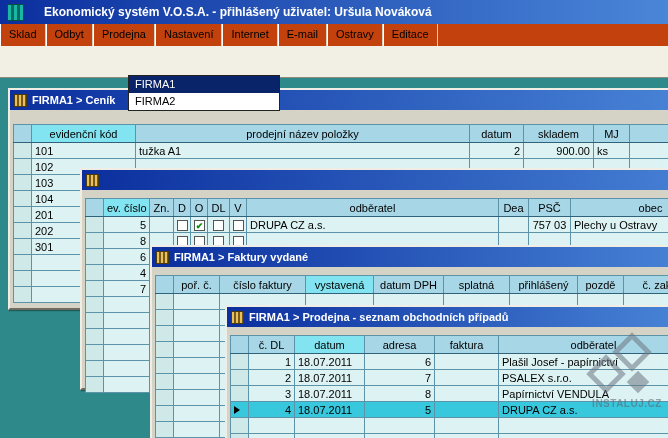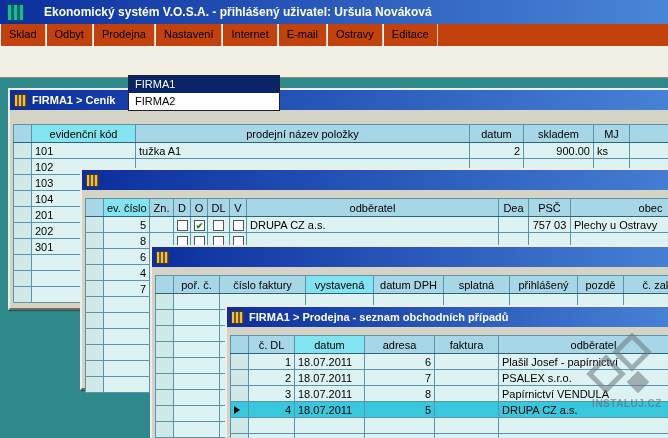--- a/index.html
+++ b/index.html
@@ -411,20 +411,21 @@
               <td></td>
             </tr>
       </tbody>
         </table>
     </div>
   </div>
 
   <div class="win w3">
     <div class="win-title">
       <span class="win-icon"></span>
+      <span class="win-title-text">FIRMA1 &gt; Faktury vydané</span>
     </div>
     <div class="win-body">
       <table class="grid" style="width:538px">
         <colgroup>
             <col style="width:18px">
             <col style="width:46px">
             <col style="width:86px">
             <col style="width:68px">
             <col style="width:70px">
             <col style="width:66px">

